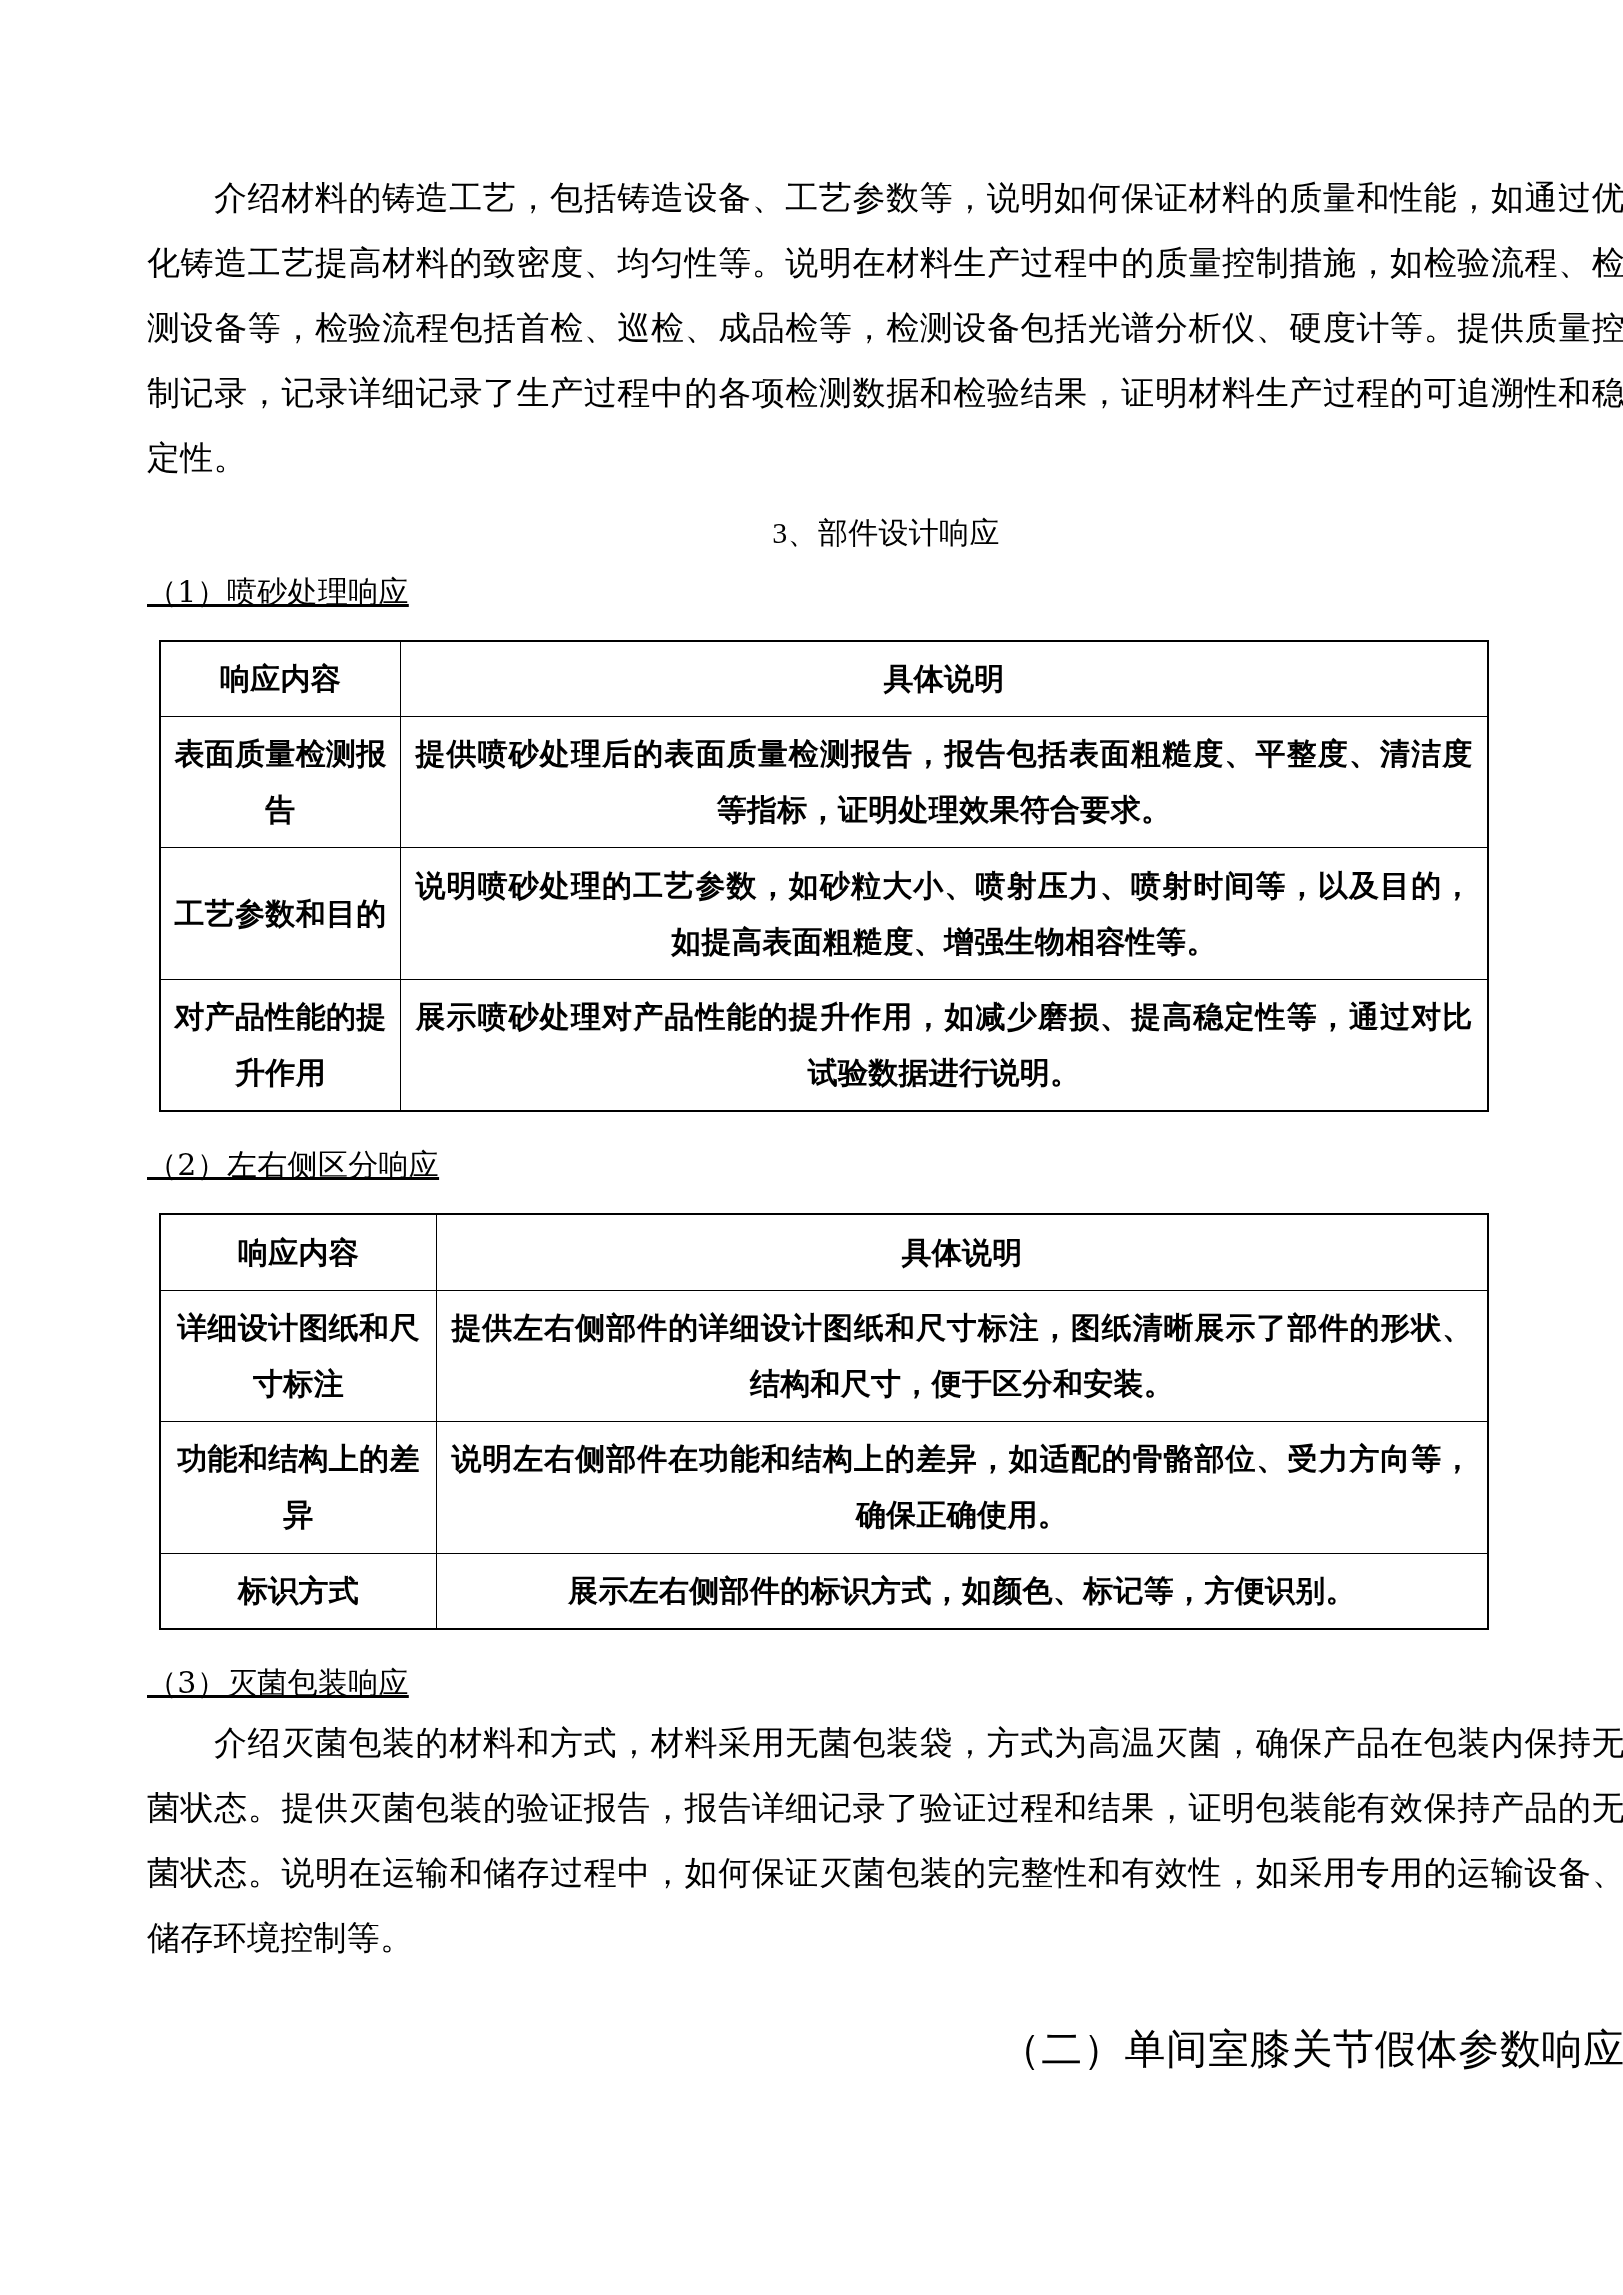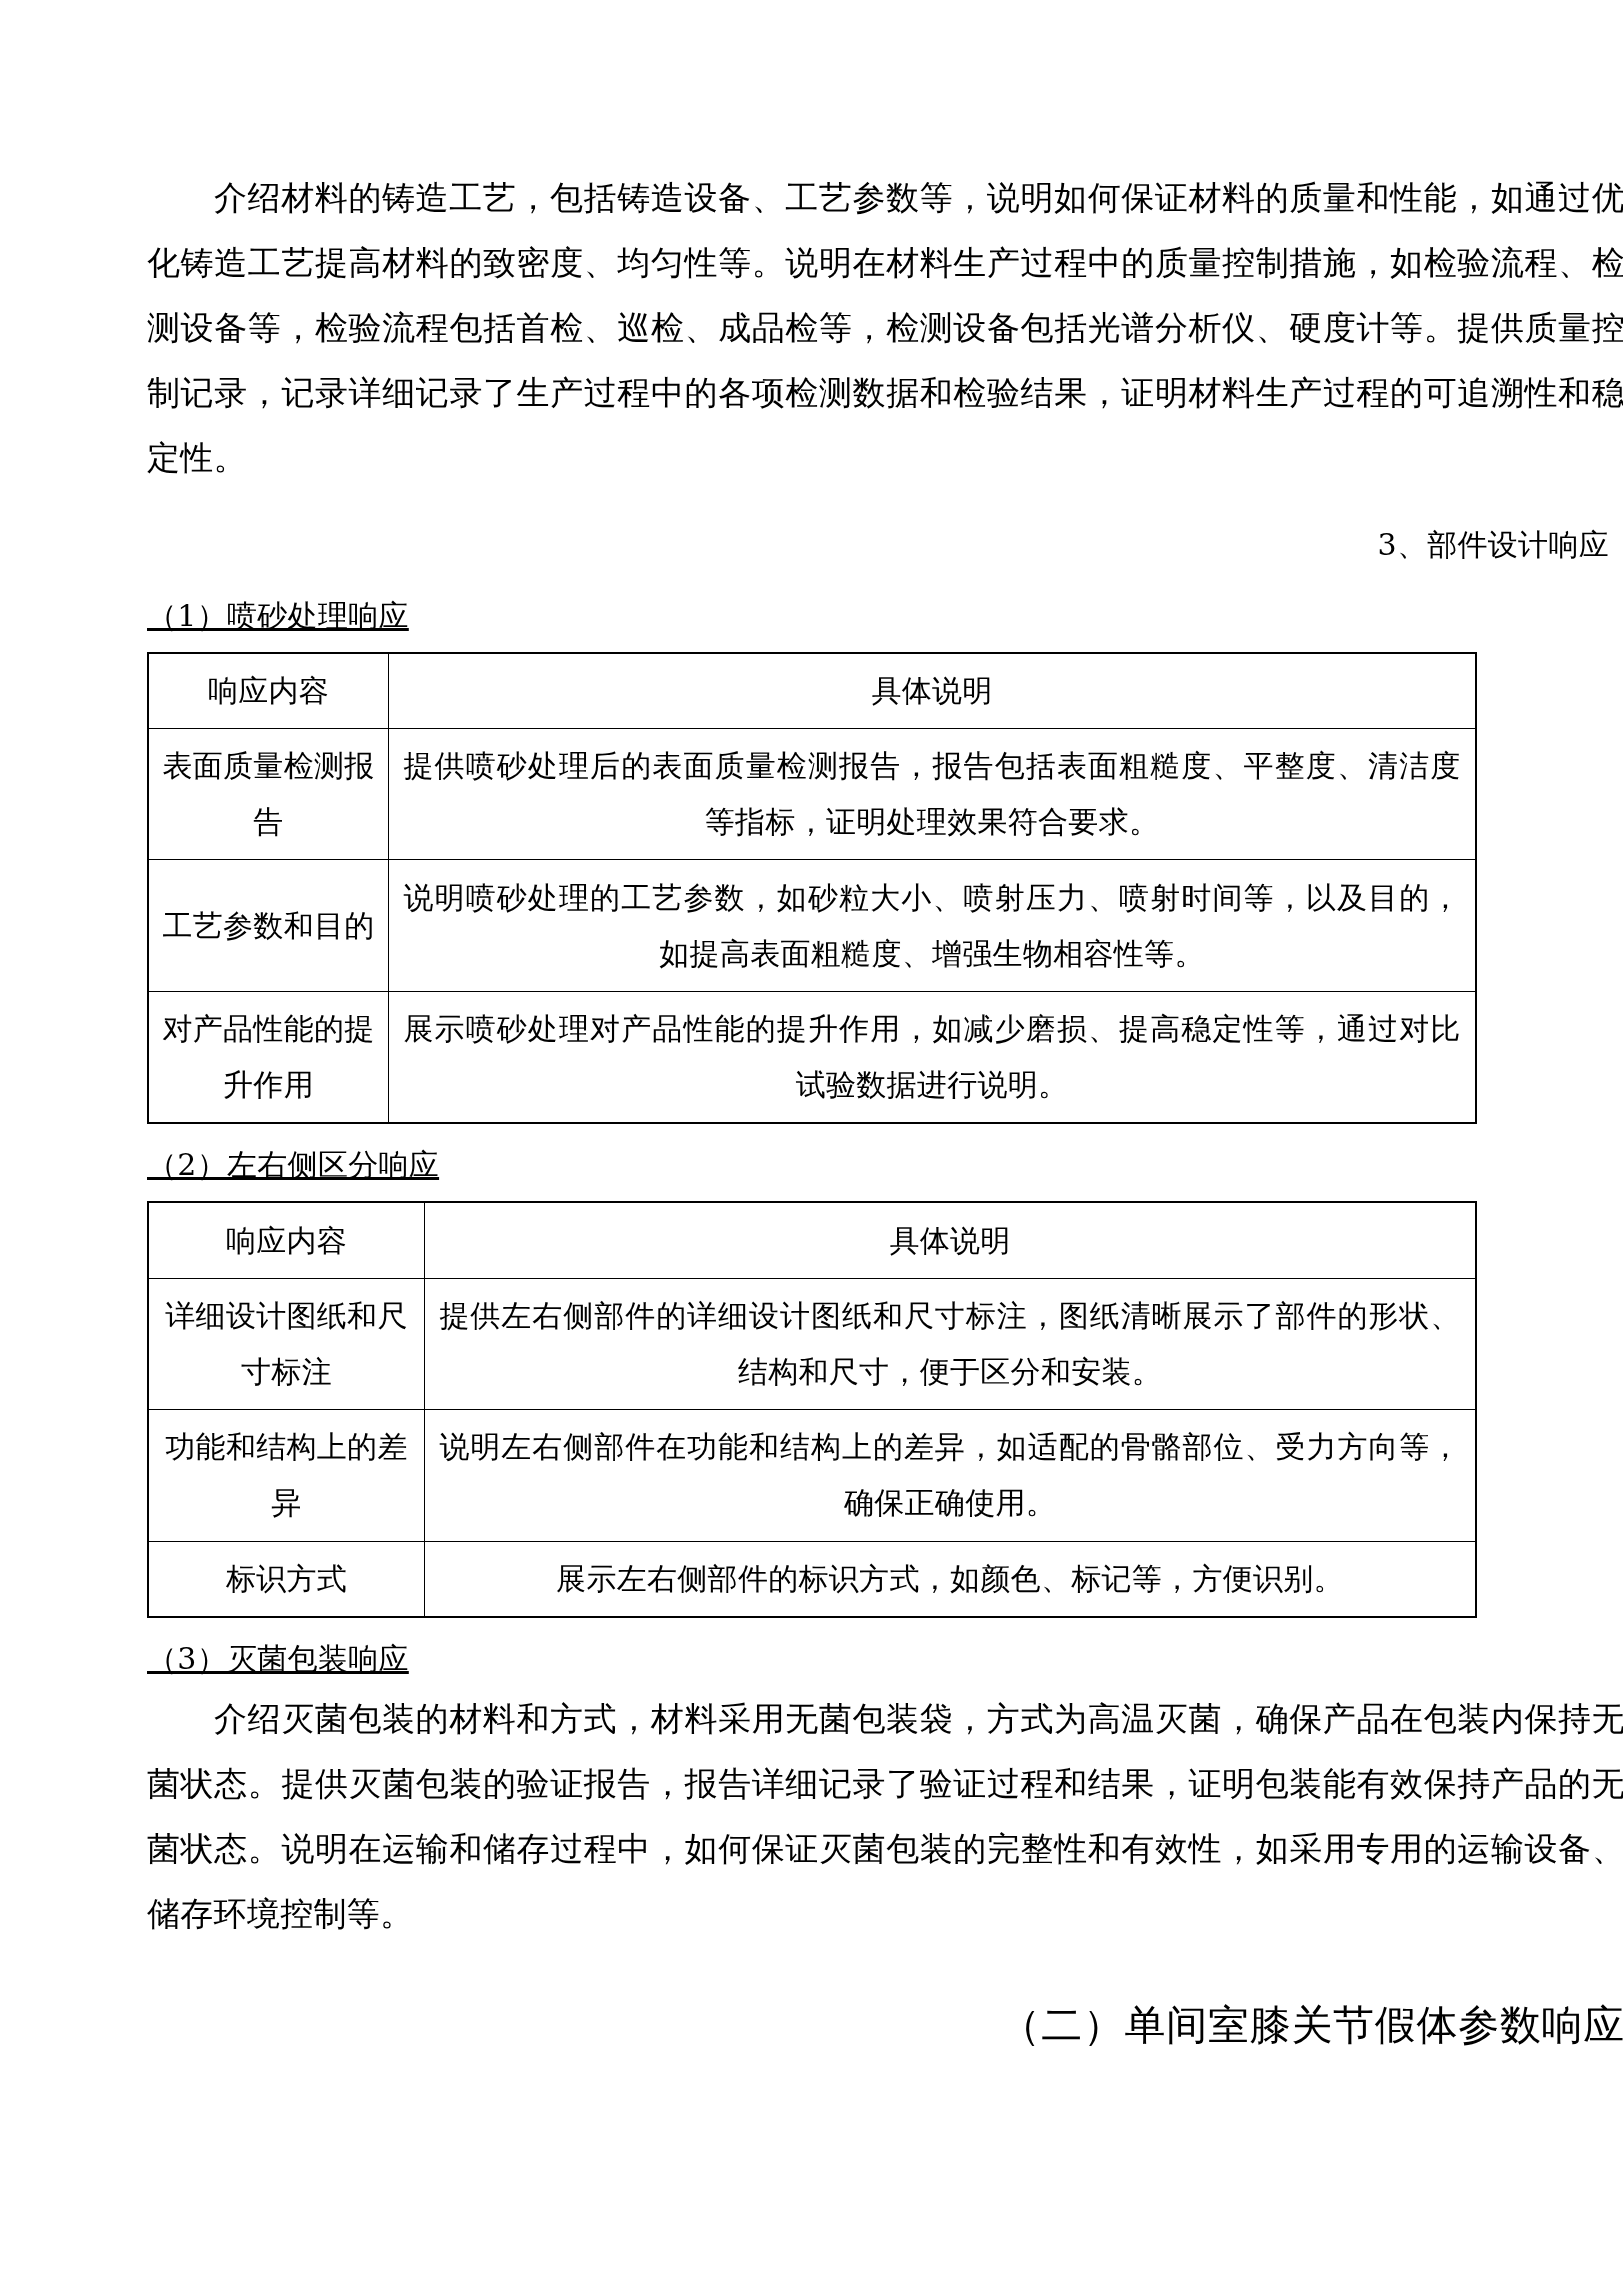--- a/index.html
+++ b/index.html
@@ -40,24 +40,25 @@
     letter-spacing: 0.3px;
   }
   .para-top {
     margin-top: 165px;
   }
 
   
   .heading-num {
     font-size: 30px;
     line-height: 55px;
-    margin: 16px;
+    margin: 4px;
     text-indent: 0;
-    text-align: right;
+    text-align: center;
     letter-spacing: 0.3px;
+    font-family: Liberation Serif, serif;
   }
   .heading-sub {
     font-size: 30px;
     line-height: 55px;
     margin: 0;
     text-indent: 0;
     text-align: left;
     letter-spacing: 0.3px;
     text-decoration: underline;
   }
@@ -74,21 +75,22 @@
   .gap-before-table { height: 9.2px; }
   .gap-after-table  { height: 13px; }
   .gap-major        { height: 43px; }
 
   
   table.resp-table {
     border-collapse: collapse;
     width: 1330px;
     table-layout: fixed;
     border: 2.6px solid #000000;
-    margin: 0;
+    margin: 12px;
+    font-weight: bold;
   }
   table.resp-table td {
     border: 1.3px solid #000000;
     font-size: 30px;
     line-height: 56px;
     padding: 9.2px 6.5px;
     vertical-align: middle;
     text-align: center;
     letter-spacing: 0.3px;
     word-break: break-all;

